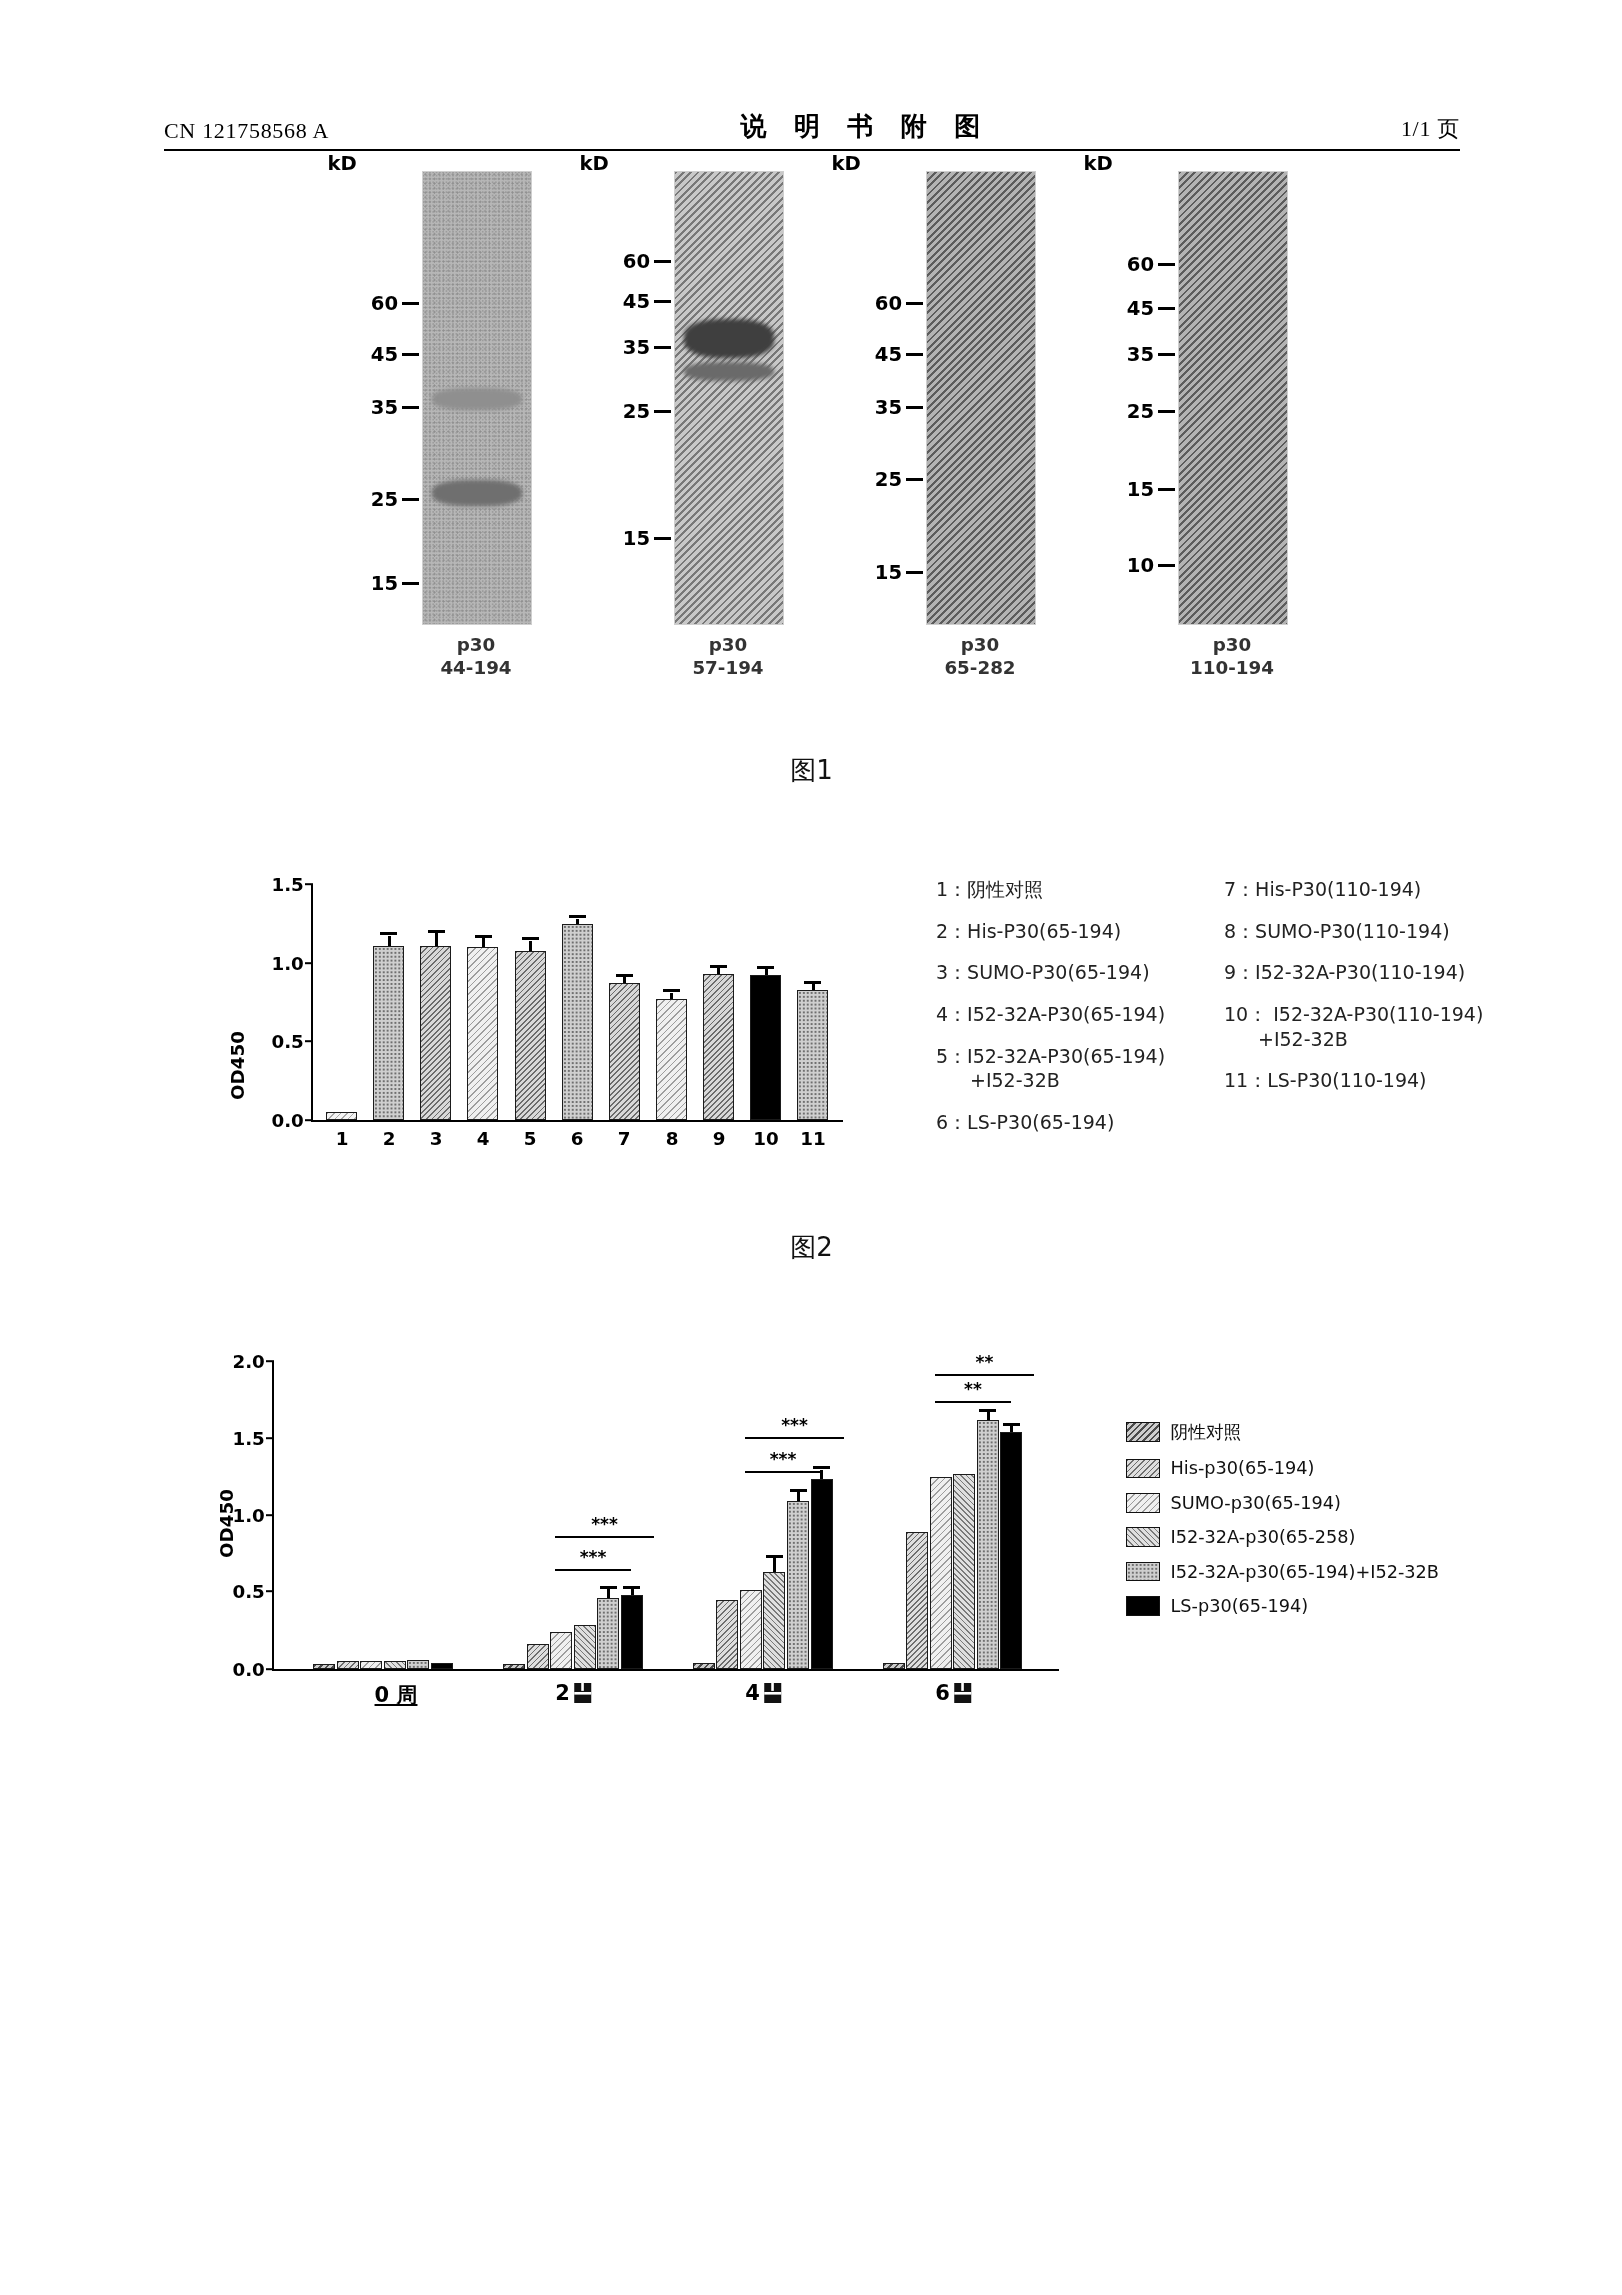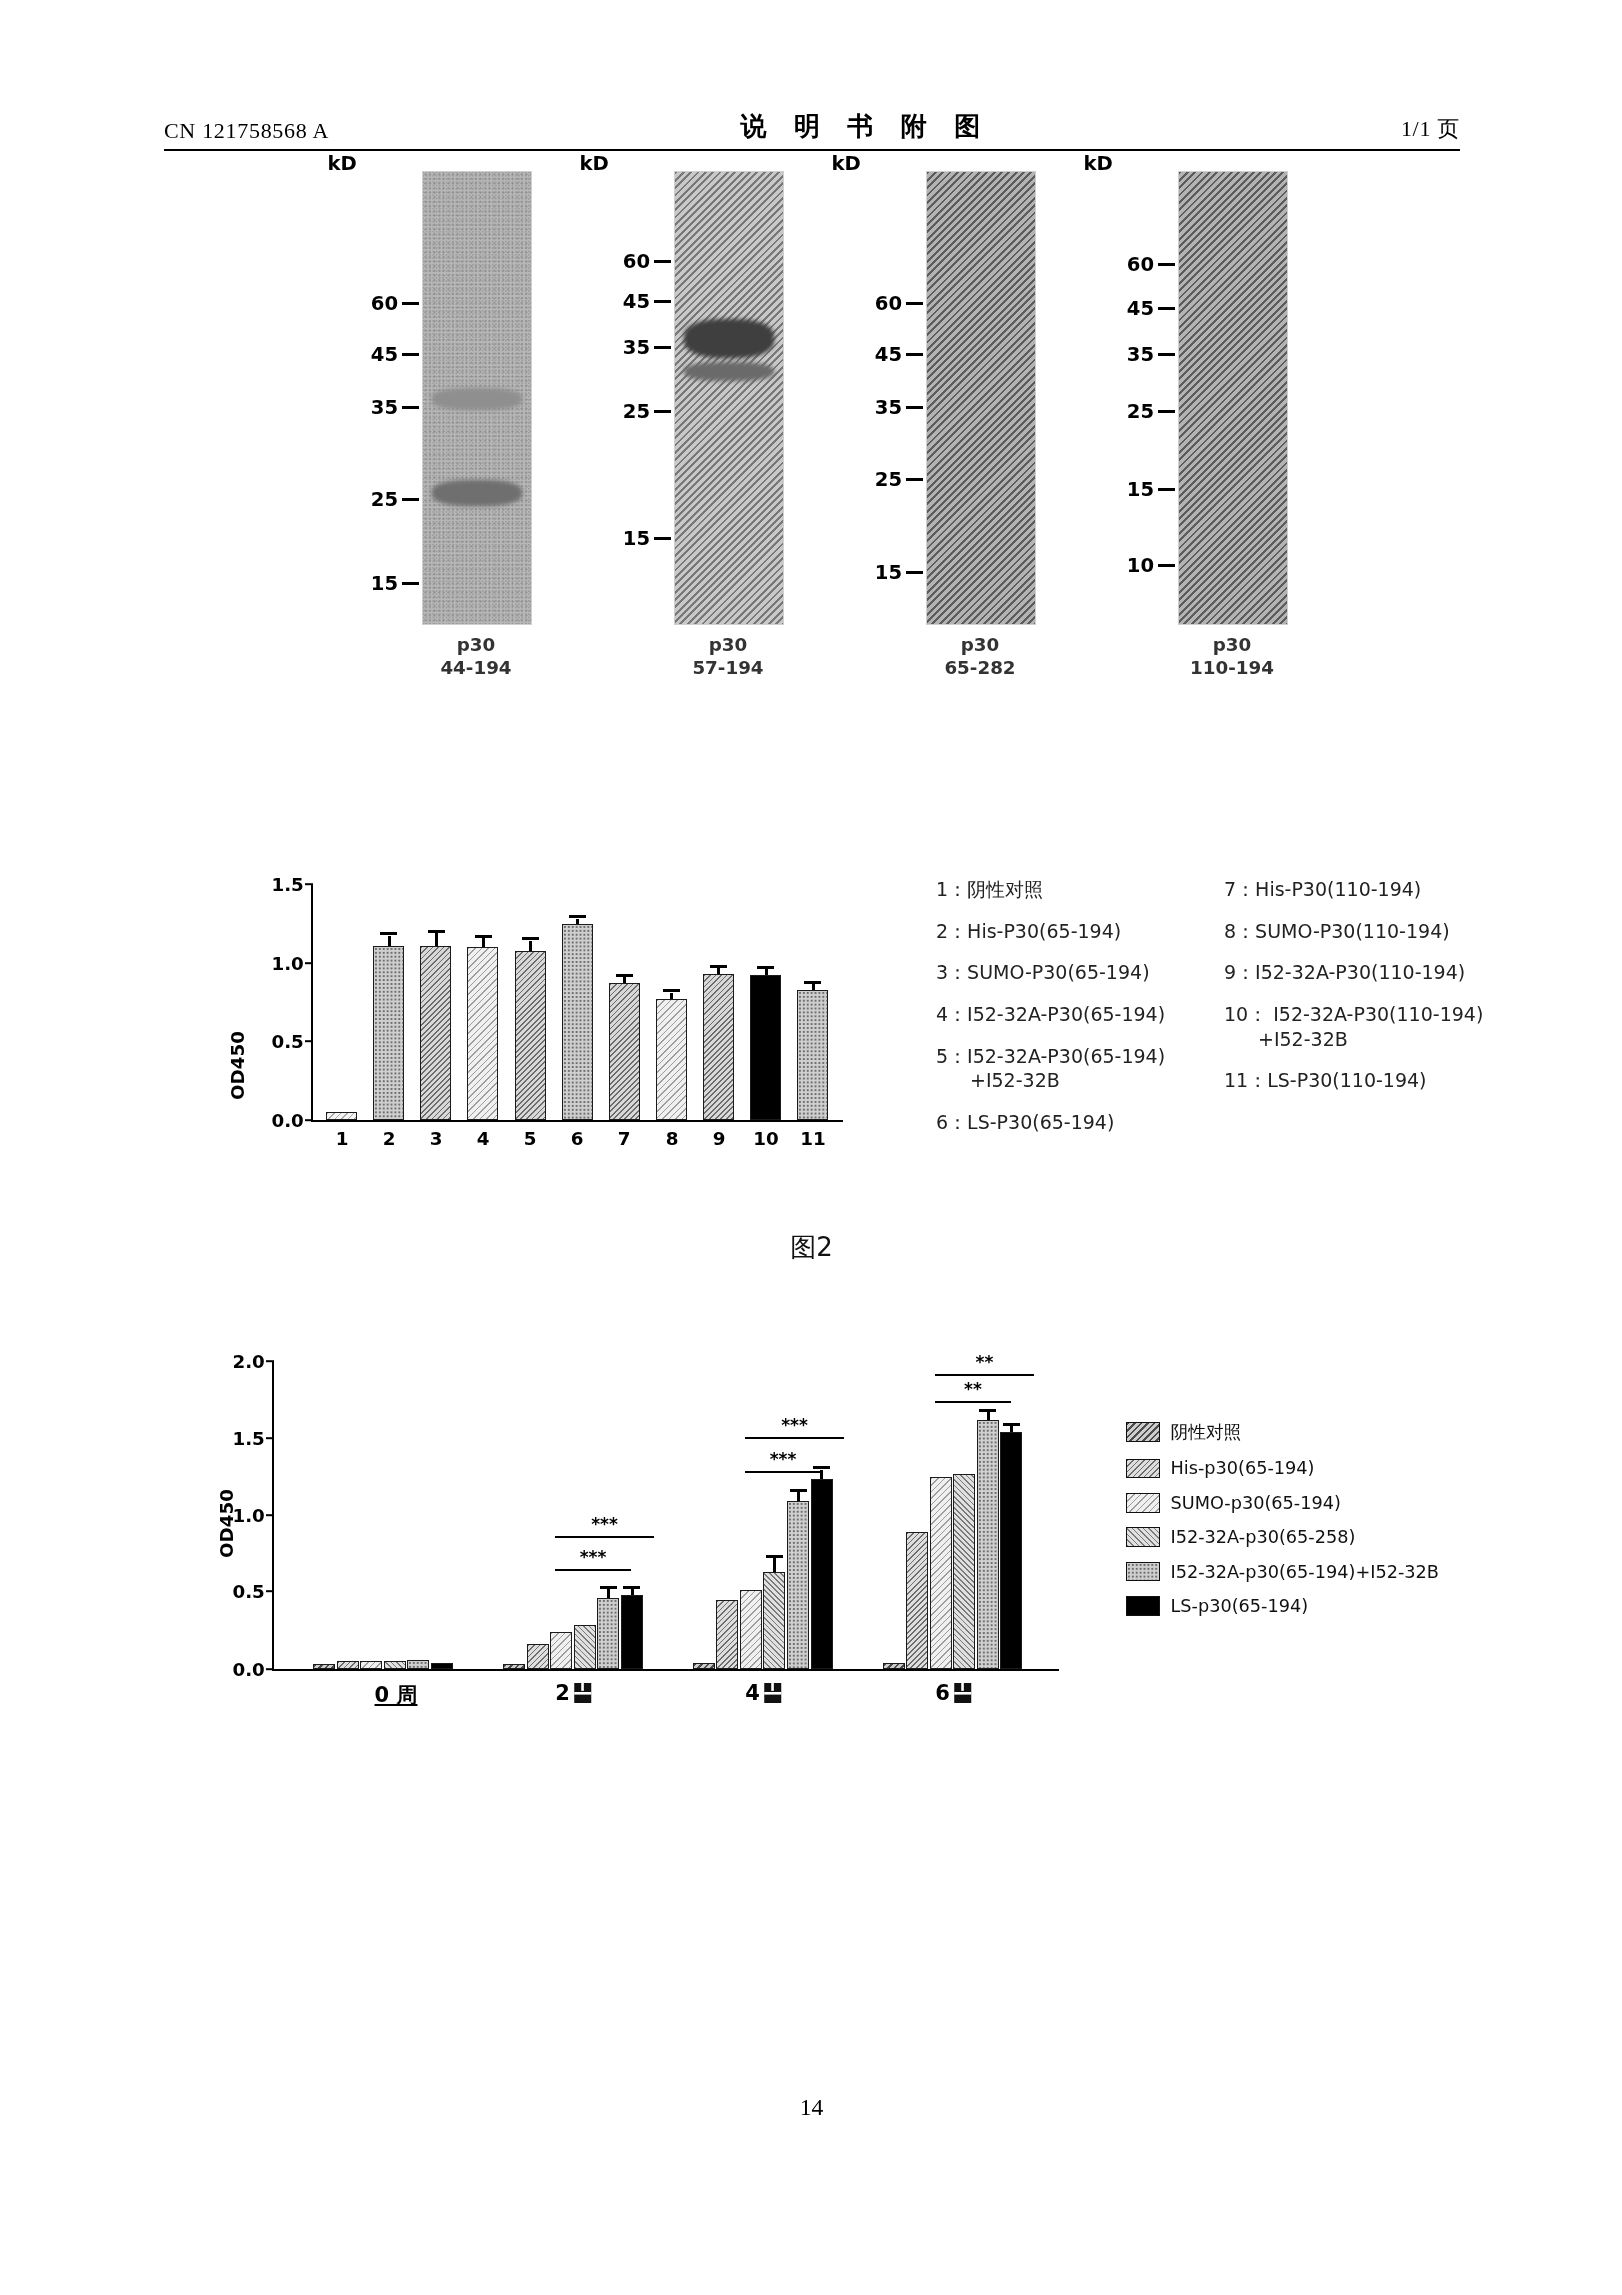--- a/index.html
+++ b/index.html
@@ -505,20 +505,21 @@
           </div>
       </div>
       <div class="gel-lane tex-diag-dark" style="left:101px;"></div>
       <div class="gel-caption" style="left:101px;">
         <div>p30</div>
         <div>110-194</div>
       </div>
     </div>
   </div>
 
+  <div class="fig-label" style="top:753px;">图1</div>
 
   <div class="fig2">
     <div class="chart2">
       <div class="axis-y-label" style="left:23.6px; top:249px;">OD450</div>
 
       <div class="plot2">
 
         <div class="ytick" style="top:236px;"><span>0.0</span><i></i></div>
         <div class="ytick" style="top:157px;"><span>0.5</span><i></i></div>
         <div class="ytick" style="top:79px;"><span>1.0</span><i></i></div>
@@ -701,16 +702,15 @@
         <span>I52-32A-p30(65-194)+I52-32B</span>
       </div>
       <div class="row">
         <span class="sw p-ls"></span>
         <span>LS-p30(65-194)</span>
       </div>
     </div>
   </div>
 
 
-  <div class="footer-pageno">14</div>
 
 </div>
 
 
 </body></html>

